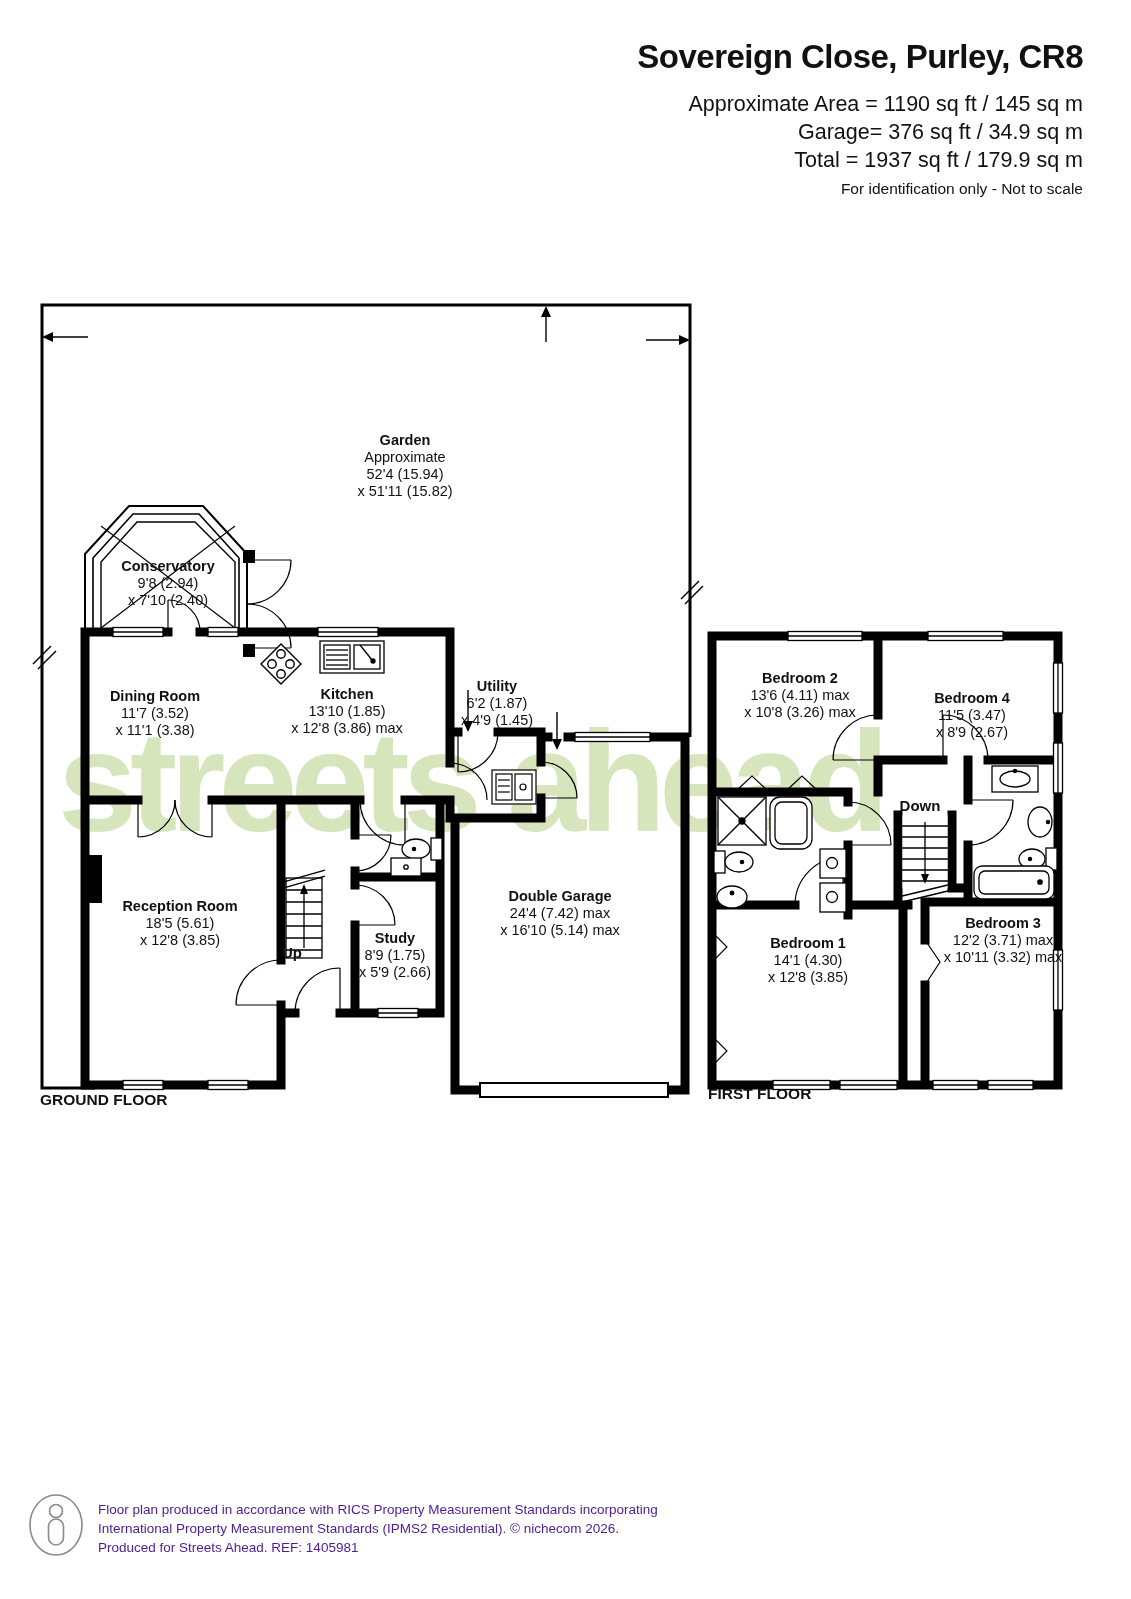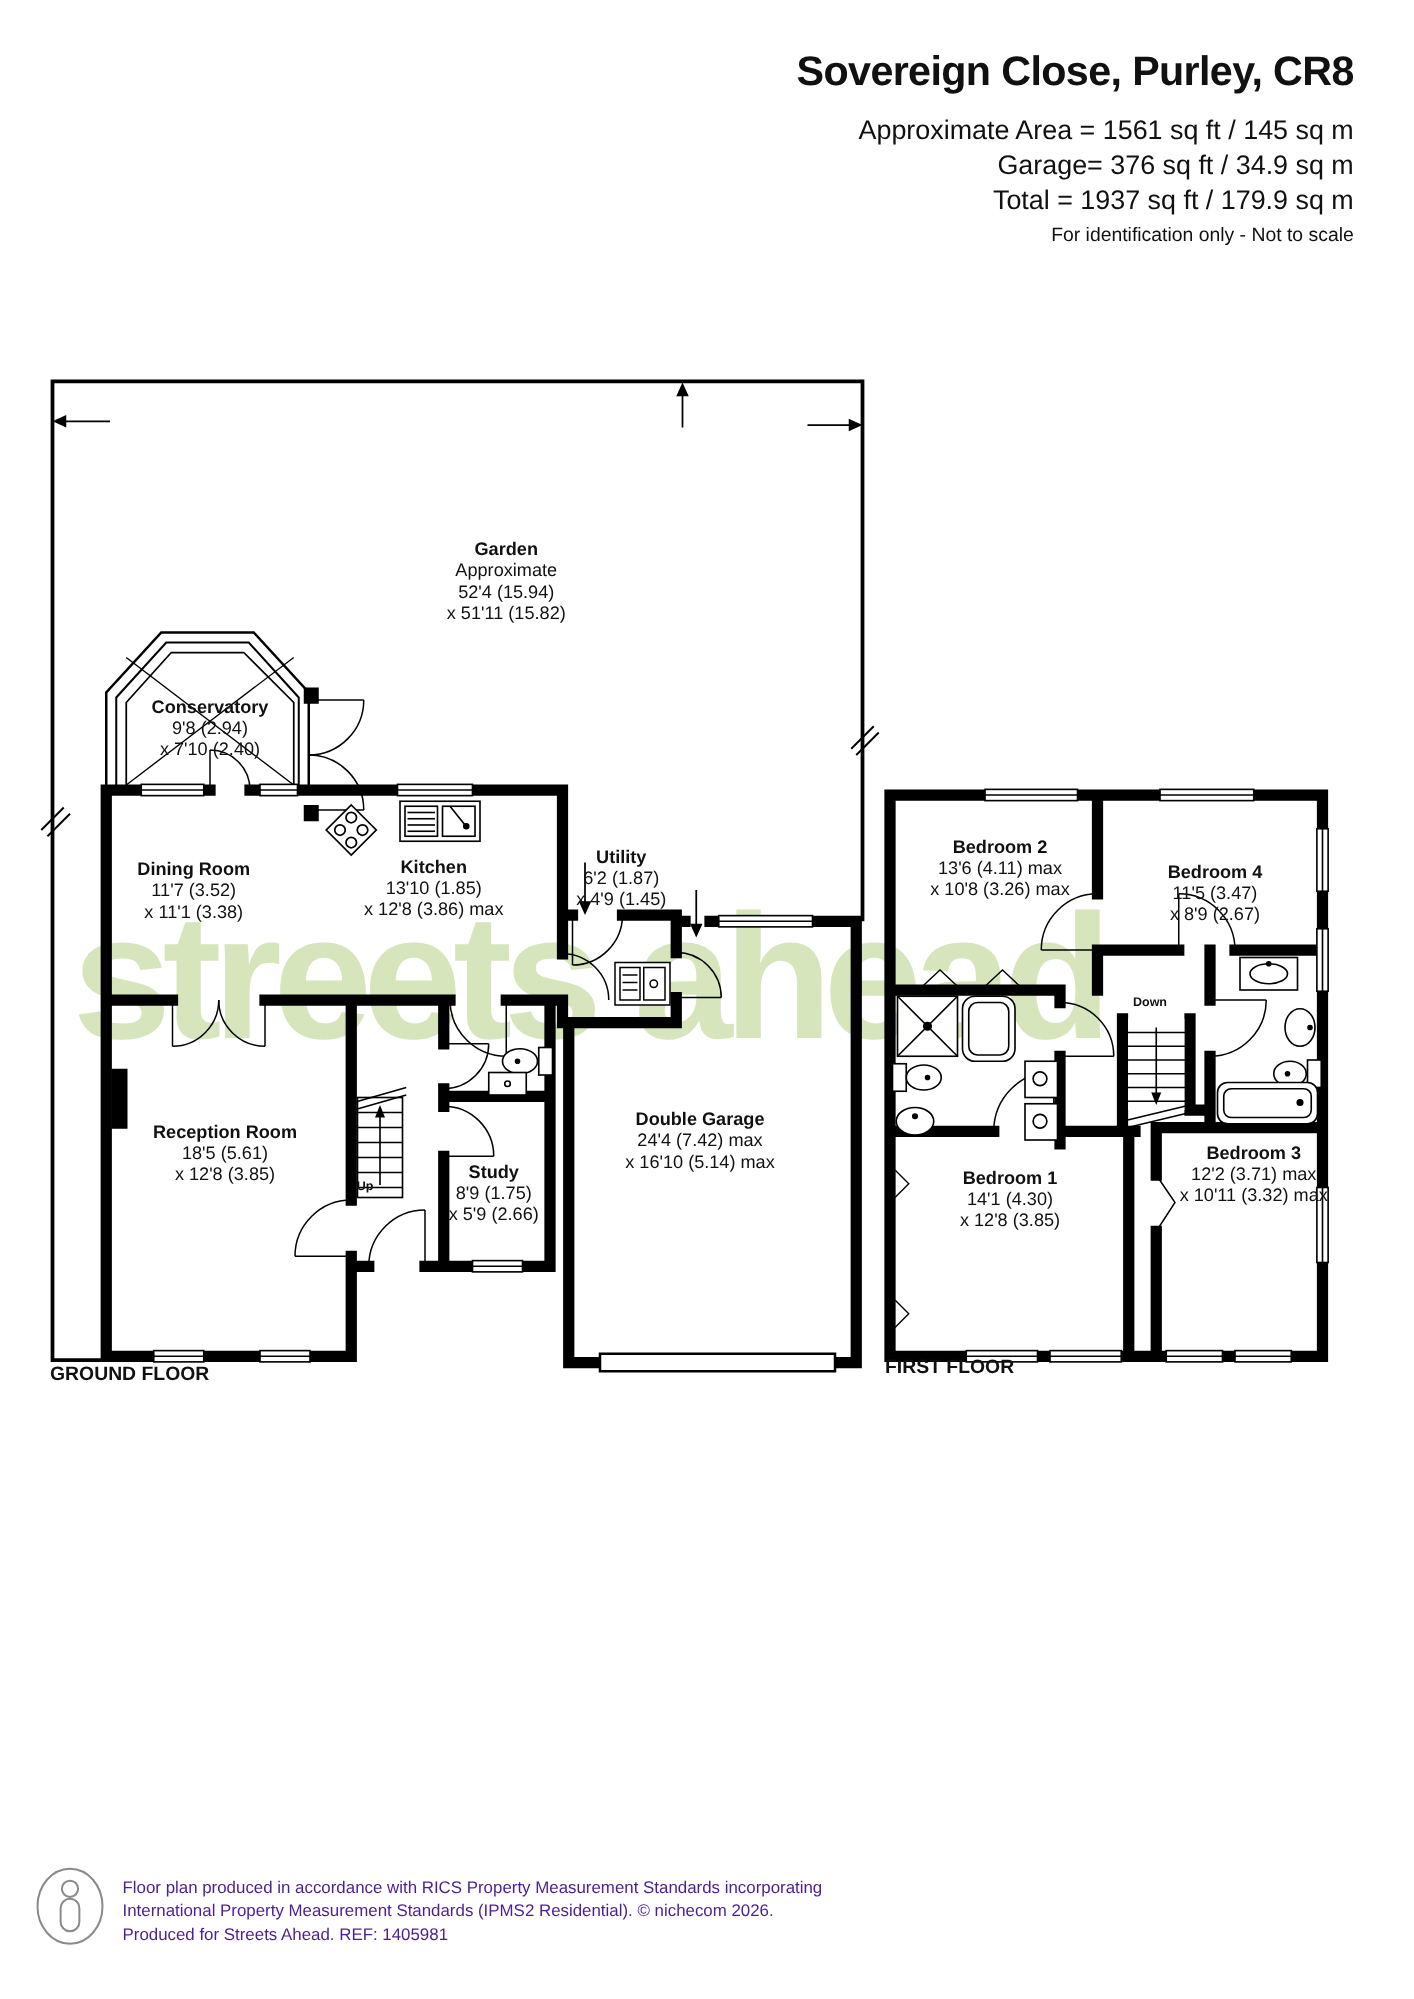--- a/index.html
+++ b/index.html
@@ -9,35 +9,35 @@
   .header .title{font-size:33px;font-weight:bold;letter-spacing:-0.5px;margin-bottom:14px;}
   .header .area-line{font-size:21.5px;line-height:28px;}
   .header .note{font-size:15.5px;margin-top:6px;}
   .watermark{position:absolute;left:58px;top:700px;width:1020px;
              font-size:142px;font-weight:bold;letter-spacing:-7px;white-space:nowrap;
              color:#d6e5bc;z-index:1;}
   svg.plan{position:absolute;left:0;top:0;z-index:2;}
   .room-label{position:absolute;transform:translateX(-50%);text-align:center;
               font-size:14.5px;line-height:17px;white-space:nowrap;z-index:3;}
   .room-label .rname{font-weight:bold;}
-  .stair-label{position:absolute;transform:translateX(-50%);font-size:10px;font-weight:bold;
+  .stair-label{position:absolute;transform:translateX(-50%);font-size:15px;font-weight:bold;
                white-space:nowrap;z-index:3;}
   .floor-label{position:absolute;font-size:15.5px;font-weight:bold;z-index:3;}
   .footer{position:absolute;left:28px;top:1492px;display:flex;align-items:flex-start;z-index:3;}
   .footer .ficon{flex:0 0 auto;margin-right:14px;}
   .footer .ftext{font-size:13.5px;line-height:19px;color:#4c1d95;padding-top:8px;}
 </style>
 </head>
 <body>
 
 <div class="page">
 
   <div class="header">
     <div class="title">Sovereign Close, Purley, CR8</div>
-    <div class="area-line">Approximate Area = 1561 sq ft / 145 sq m</div>
+    <div class="area-line">Approximate Area = 1190 sq ft / 145 sq m</div>
     <div class="area-line">Garage= 376 sq ft / 34.9 sq m</div>
     <div class="area-line">Total = 1937 sq ft / 179.9 sq m</div>
     <div class="note">For identification only - Not to scale</div>
   </div>
 
   <div class="watermark">streets ahead</div>
 
   <svg class="plan" width="1131" height="1599" viewBox="0 0 1131 1599">
 
     <g stroke="#000" fill="none">

